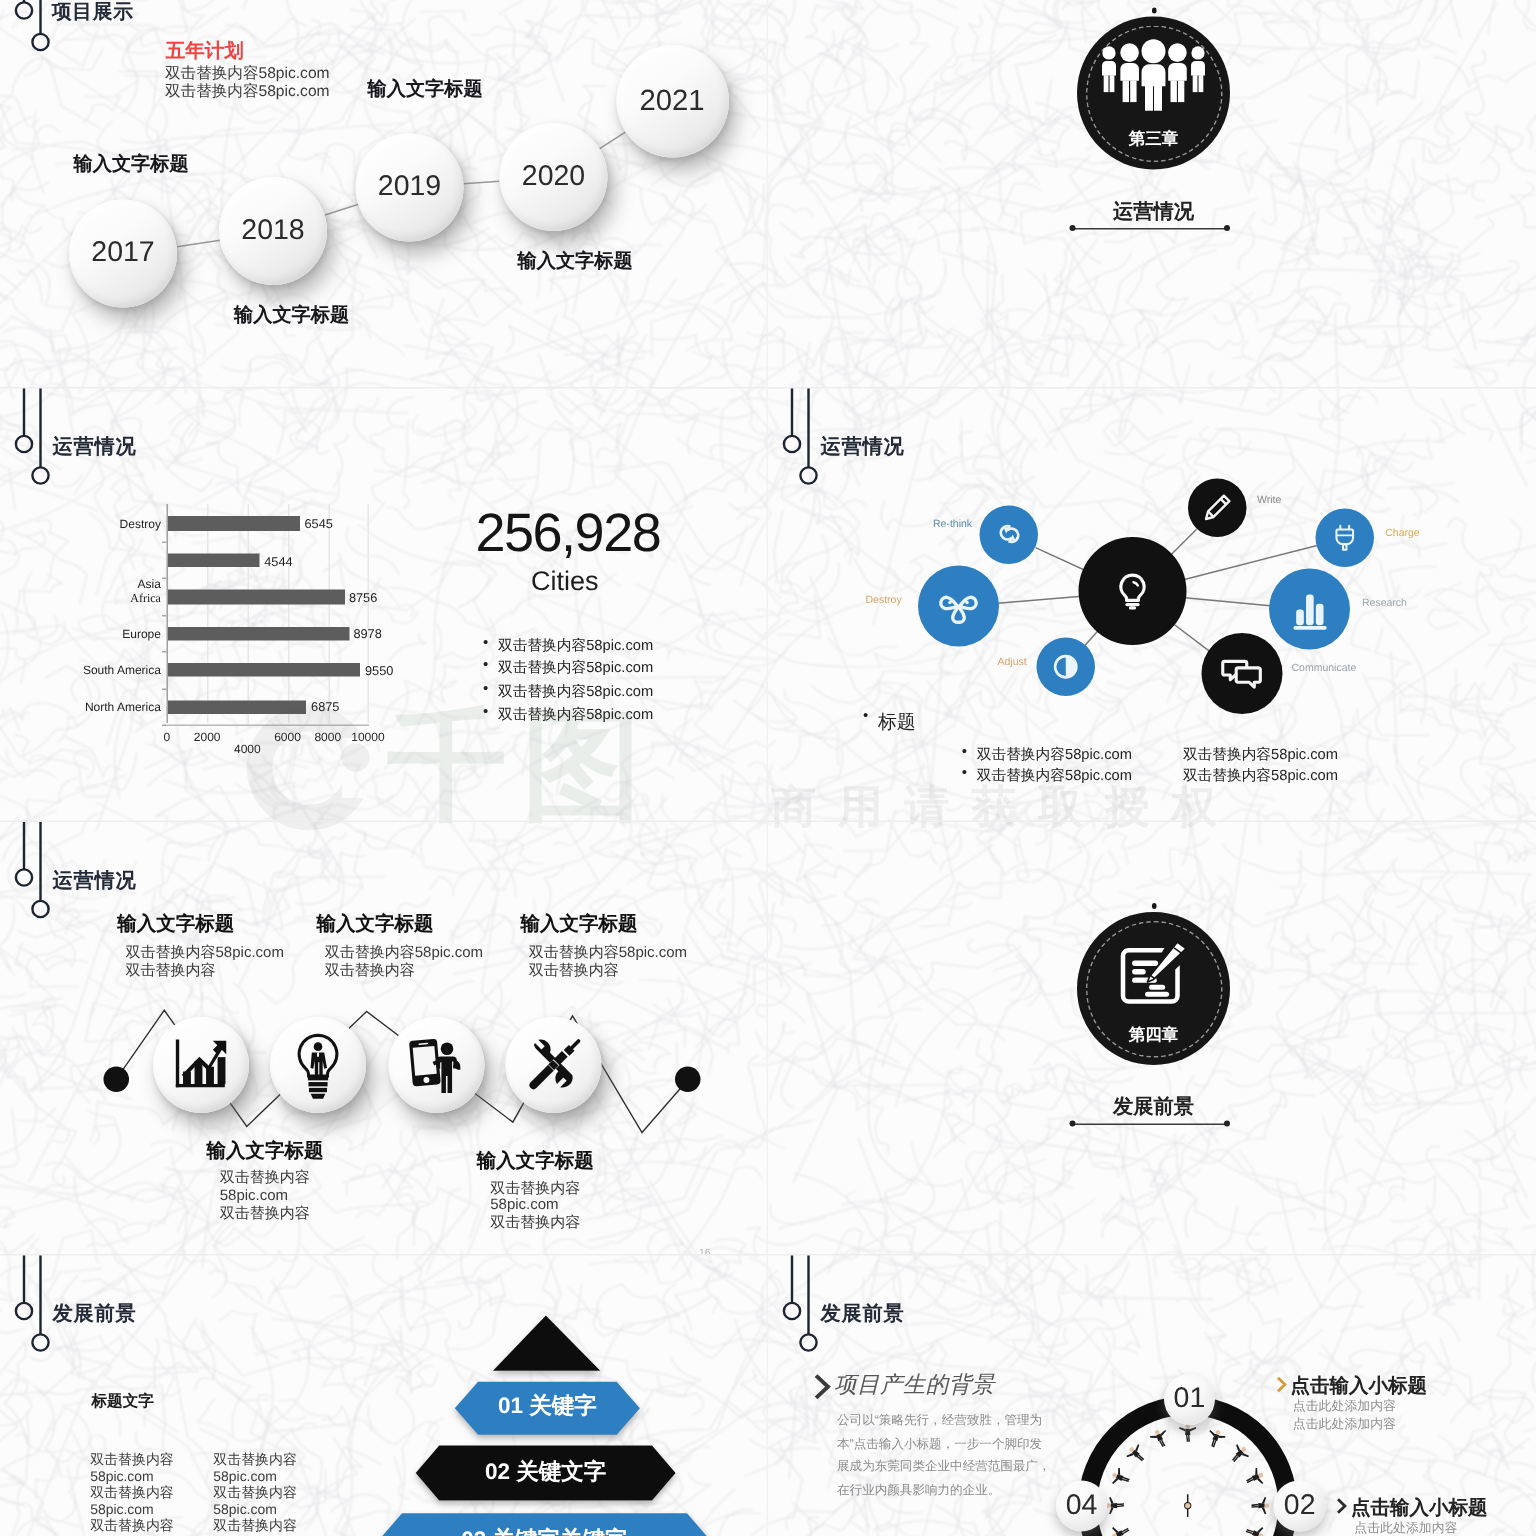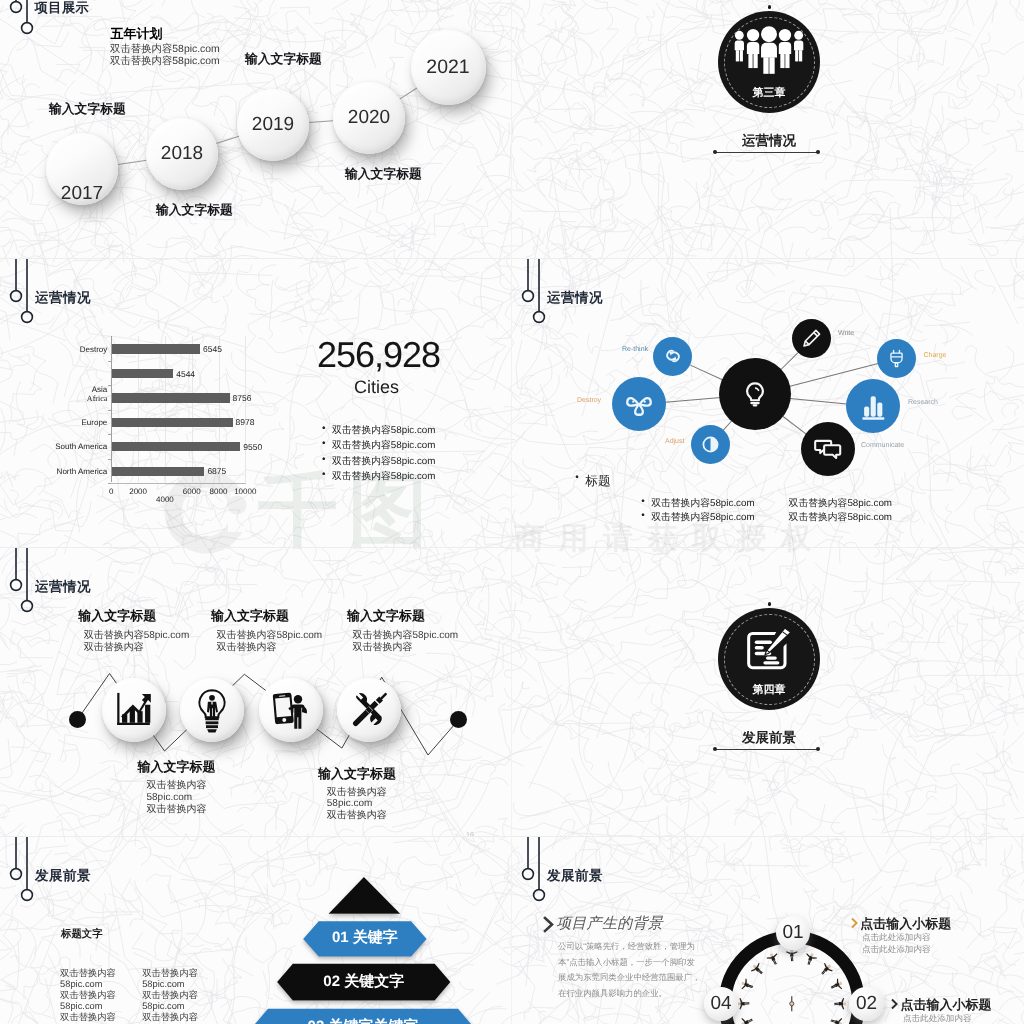--- a/index.html
+++ b/index.html
@@ -106,30 +106,30 @@
 <div class="slide" style="left:0;top:-31px;">
   <div class="hdr">
     <svg width="60" height="70" viewBox="0 0 60 70">
       <line x1="16" y1="-10" x2="16" y2="32.5" stroke="#1d2330" stroke-width="1.6"></line>
       <circle cx="16" cy="38" r="5.4" fill="none" stroke="#1d2330" stroke-width="1.6"></circle>
       <line x1="27" y1="-10" x2="27" y2="53.5" stroke="#1d2330" stroke-width="1.6"></line>
       <circle cx="27" cy="59" r="5.4" fill="none" stroke="#1d2330" stroke-width="1.6"></circle>
     </svg>
     <div class="hdr-title" style="left:34.5px;top:30px;font-size:13.2px;">项目展示</div>
   </div>
-  <div style="position:absolute;left:110.5px;top:56px;font-weight:bold;color:#000000;font-size:13px;">五年计划</div>
+  <div style="position:absolute;left:110.5px;top:56px;font-weight:bold;color:#ef4444;font-size:13px;">五年计划</div>
   <div style="position:absolute;left:110px;top:75px;color:#3b3b3b;font-size:10.4px;line-height:11.5px;">
         <div>双击替换内容58pic.com</div>
         <div>双击替换内容58pic.com</div>
       </div>
   <div class="tl-line" style="left:117.6px;top:194.7px;width:29.1px;transform:rotate(-8.53deg);"></div>
   <div class="tl-line" style="left:216.3px;top:174.1px;width:23.5px;transform:rotate(-17.68deg);"></div>
   <div class="tl-line" style="left:308.9px;top:153.4px;width:24.3px;transform:rotate(-4.17deg);"></div>
   <div class="tl-line" style="left:399.2px;top:129.5px;width:20.5px;transform:rotate(-32.85deg);"></div>
-  <div class="tl-circle" style="left:46.0px;top:164.0px;width:72px;height:72px;font-size:19px;align-items:flex-end;">
+  <div class="tl-circle" style="left:46.0px;top:164.0px;width:72px;height:72px;font-size:19px;">
         <span>2017</span>
       </div>
   <div class="tl-circle" style="left:146.0px;top:149.0px;width:72px;height:72px;font-size:19px;">
         <span>2018</span>
       </div>
   <div class="tl-circle" style="left:237.0px;top:120.0px;width:72px;height:72px;font-size:19px;">
         <span>2019</span>
       </div>
   <div class="tl-circle" style="left:333.0px;top:113.0px;width:72px;height:72px;font-size:19px;">
         <span>2020</span>

